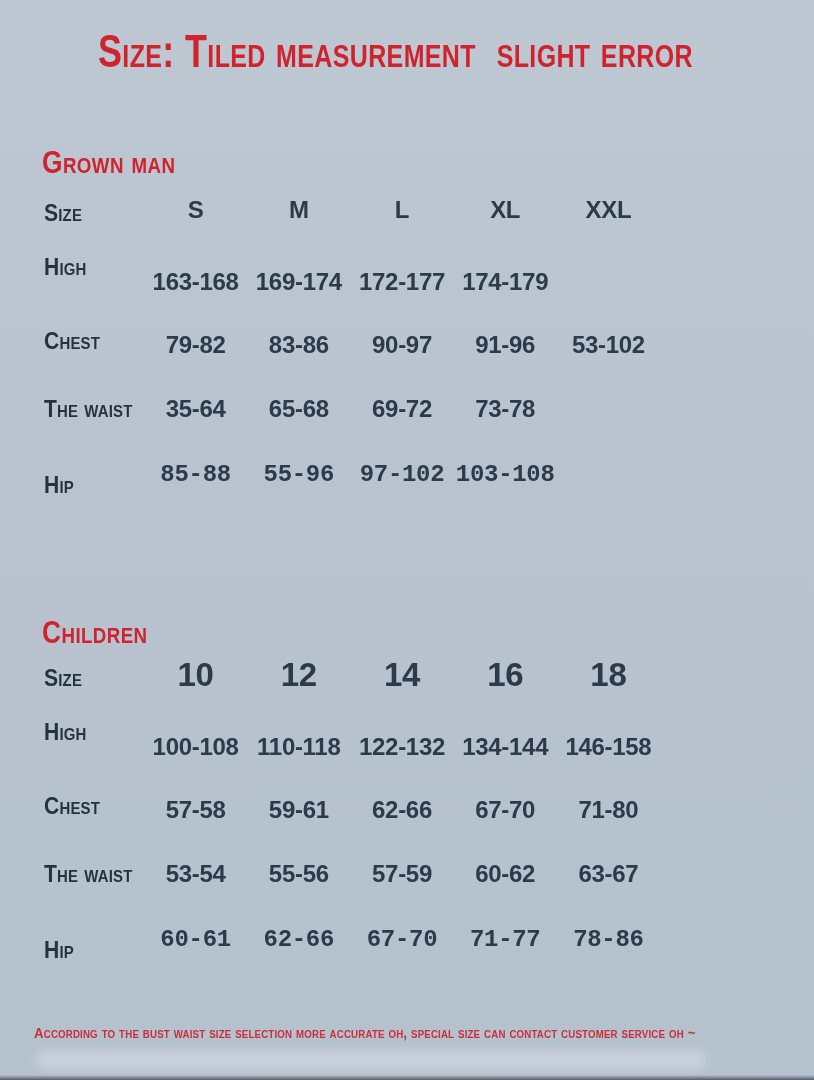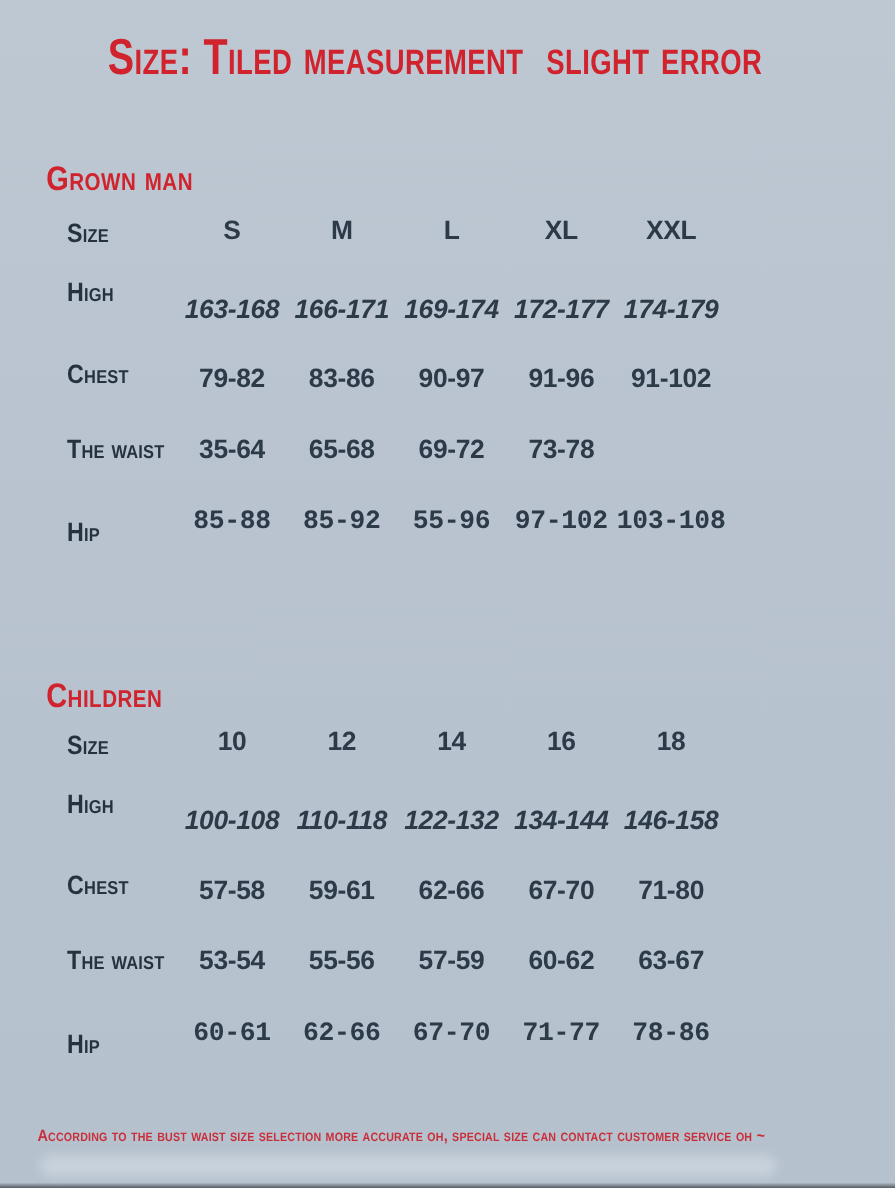--- a/index.html
+++ b/index.html
@@ -21,21 +21,21 @@
     position:absolute; left:42px;
     color:#d0232d; font-variant:small-caps; font-weight:700;
     font-size:31px; line-height:1.0; letter-spacing:0.5px;
     transform:scaleX(0.85); transform-origin:left top;
   }
   #grown-heading { top:147px; }
   #children-heading { top:617px; }
 
   .size-table {
     position:absolute; left:0; width:690px;
-    padding:0 30px 0 61px; box-sizing:border-box;
+    padding:0 30px 0 44px; box-sizing:border-box;
   }
   #grown-table { top:181px; }
   #children-table { top:646px; }
 
   .row {
     display:grid;
     grid-template-columns:100px repeat(5, 1fr);
     height:68px; align-items:center;
   }
   .row.header { height:58px; }
@@ -44,27 +44,27 @@
     text-align:center;
     color:#2d3a48; font-weight:600; font-size:24px;
     letter-spacing:-0.3px; white-space:nowrap;
   }
   .cell.label {
     text-align:left; color:#26333f;
     font-variant:small-caps; font-weight:700; font-size:24px;
     letter-spacing:0.2px;
     transform:scaleX(0.88); transform-origin:left center;
   }
-  #children-table .row.header .cell.val { font-size:24px; font-weight:600; }
+  #children-table .row.header .cell.val { font-size:33px; font-weight:600; }
 
   
   .r-size  .cell.label { transform:translateY(3px) scaleX(0.88); }
   .r-high  .cell.label { transform:translateY(-6px) scaleX(0.88); }
   .r-hip   .cell.label { transform:translateY(8px) scaleX(0.88); }
-  .r-high  .cell.val   { transform:translateY(9px);font-style:italic; }
+  .r-high  .cell.val   { transform:translateY(9px); }
   .r-chest .cell.val   { transform:translateY(4px); }
   .r-hip   .cell.val   { transform:translateY(-3px);font-family:Liberation Mono, monospace; }
 
   .footnote {
     position:absolute; left:34px; top:1024px;
     color:#c92f3a; font-variant:small-caps; font-weight:700;
     font-size:15px; letter-spacing:0.2px; white-space:nowrap;
     transform:scaleX(0.88); transform-origin:left top;
   }
   .watermark {
@@ -93,44 +93,42 @@
       <div class="cell label">Size</div>
       <div class="cell val">S</div>
       <div class="cell val">M</div>
       <div class="cell val">L</div>
       <div class="cell val">XL</div>
       <div class="cell val">XXL</div>
     </div>
     <div class="row r-high">
       <div class="cell label">High</div>
       <div class="cell val">163-168</div>
-      <div class="cell val">166-171</div>
       <div class="cell val">169-174</div>
       <div class="cell val">172-177</div>
       <div class="cell val">174-179</div>
     </div>
     <div class="row r-chest">
       <div class="cell label">Chest</div>
       <div class="cell val">79-82</div>
       <div class="cell val">83-86</div>
       <div class="cell val">90-97</div>
       <div class="cell val">91-96</div>
-      <div class="cell val">91-102</div>
+      <div class="cell val">53-102</div>
     </div>
     <div class="row r-waist">
       <div class="cell label">The waist</div>
       <div class="cell val">35-64</div>
       <div class="cell val">65-68</div>
       <div class="cell val">69-72</div>
       <div class="cell val">73-78</div>
     </div>
     <div class="row r-hip">
       <div class="cell label">Hip</div>
       <div class="cell val">85-88</div>
-      <div class="cell val">85-92</div>
       <div class="cell val">55-96</div>
       <div class="cell val">97-102</div>
       <div class="cell val">103-108</div>
     </div>
   </div>
 
   <div class="section-heading" id="children-heading">Children</div>
 
   <div class="size-table" id="children-table">
     <div class="row header r-size">

